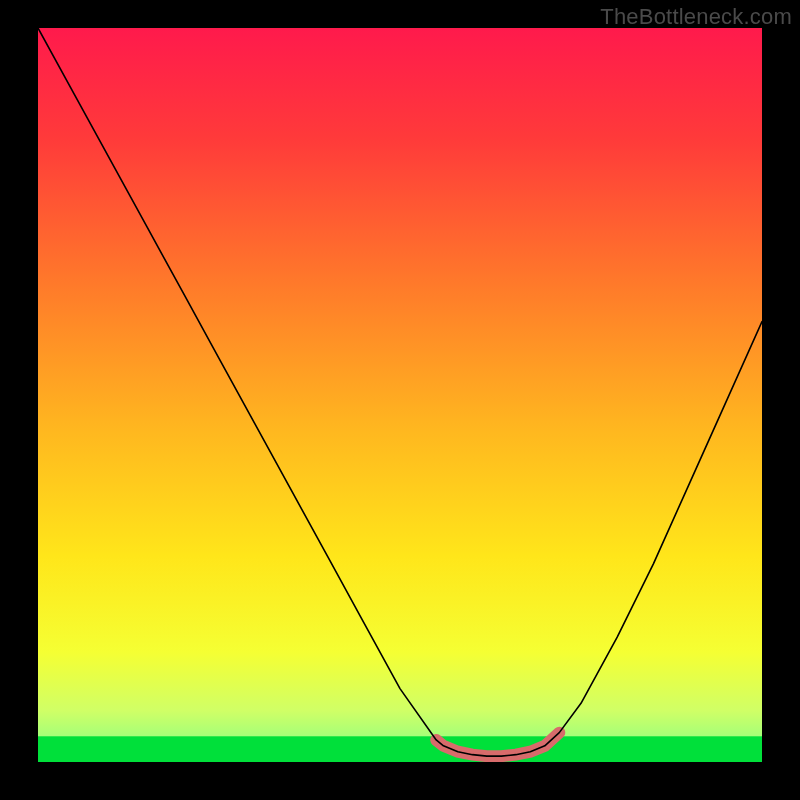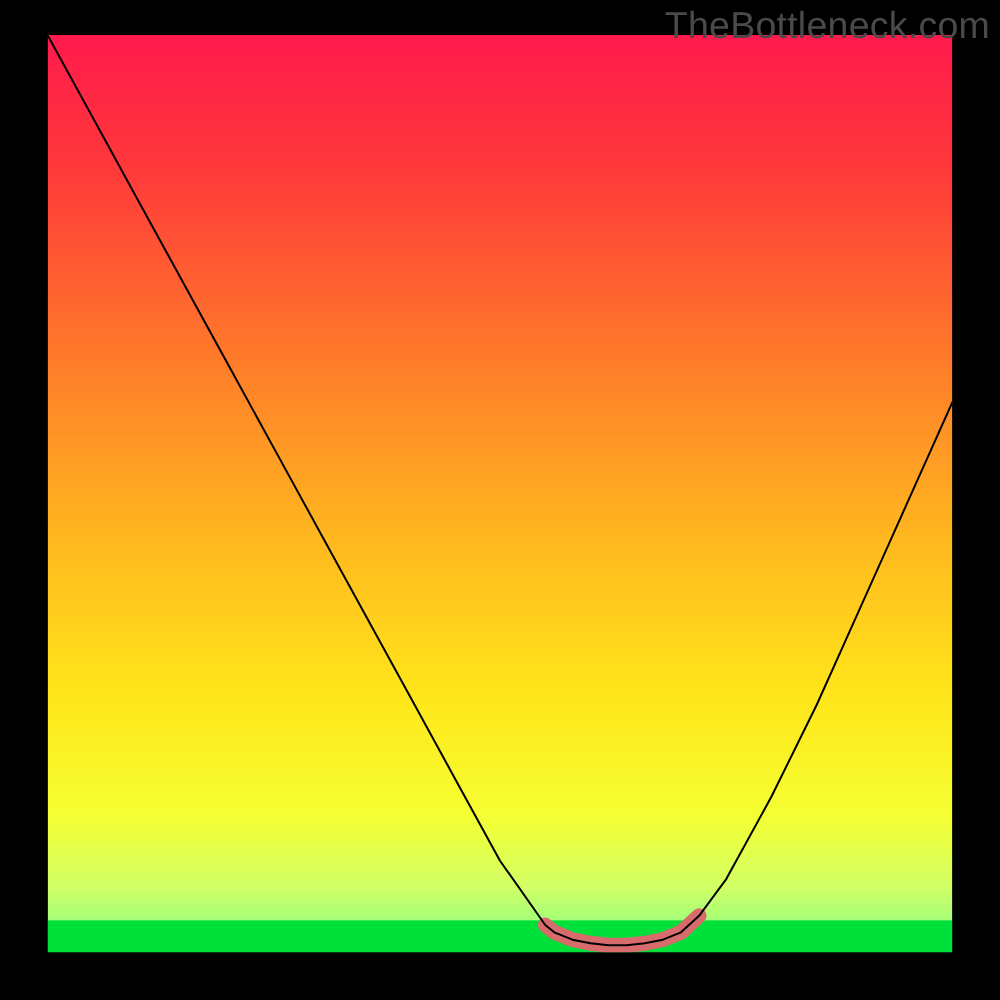--- a/index.html
+++ b/index.html
@@ -15,21 +15,21 @@
     position: relative;
     width: 800px;
     height: 800px;
     background: #000;
   }
   .watermark {
     position: absolute;
     top: 4px;
     right: 8px;
     color: #4a4a4a;
-    font-size: 30px;
+    font-size: 22px;
     font-weight: 500;
     letter-spacing: 0.2px;
     z-index: 50;
   }
   .plot-area {
     position: absolute;
     left: 38px;
     top: 28px;
     width: 724px;
     height: 734px;

